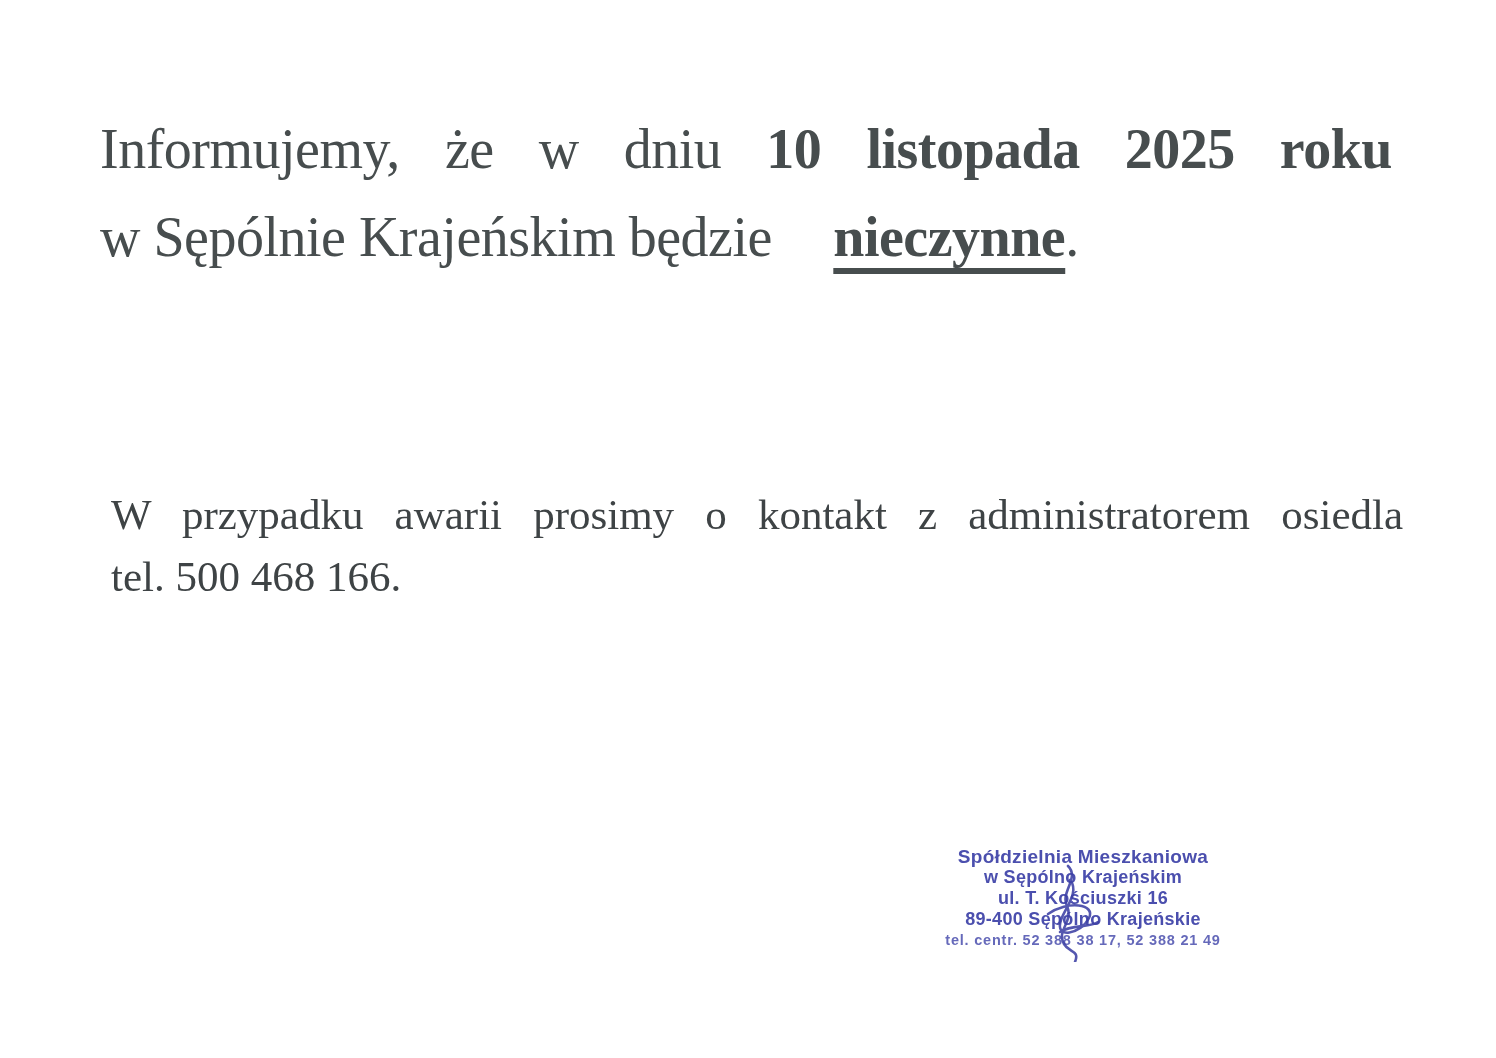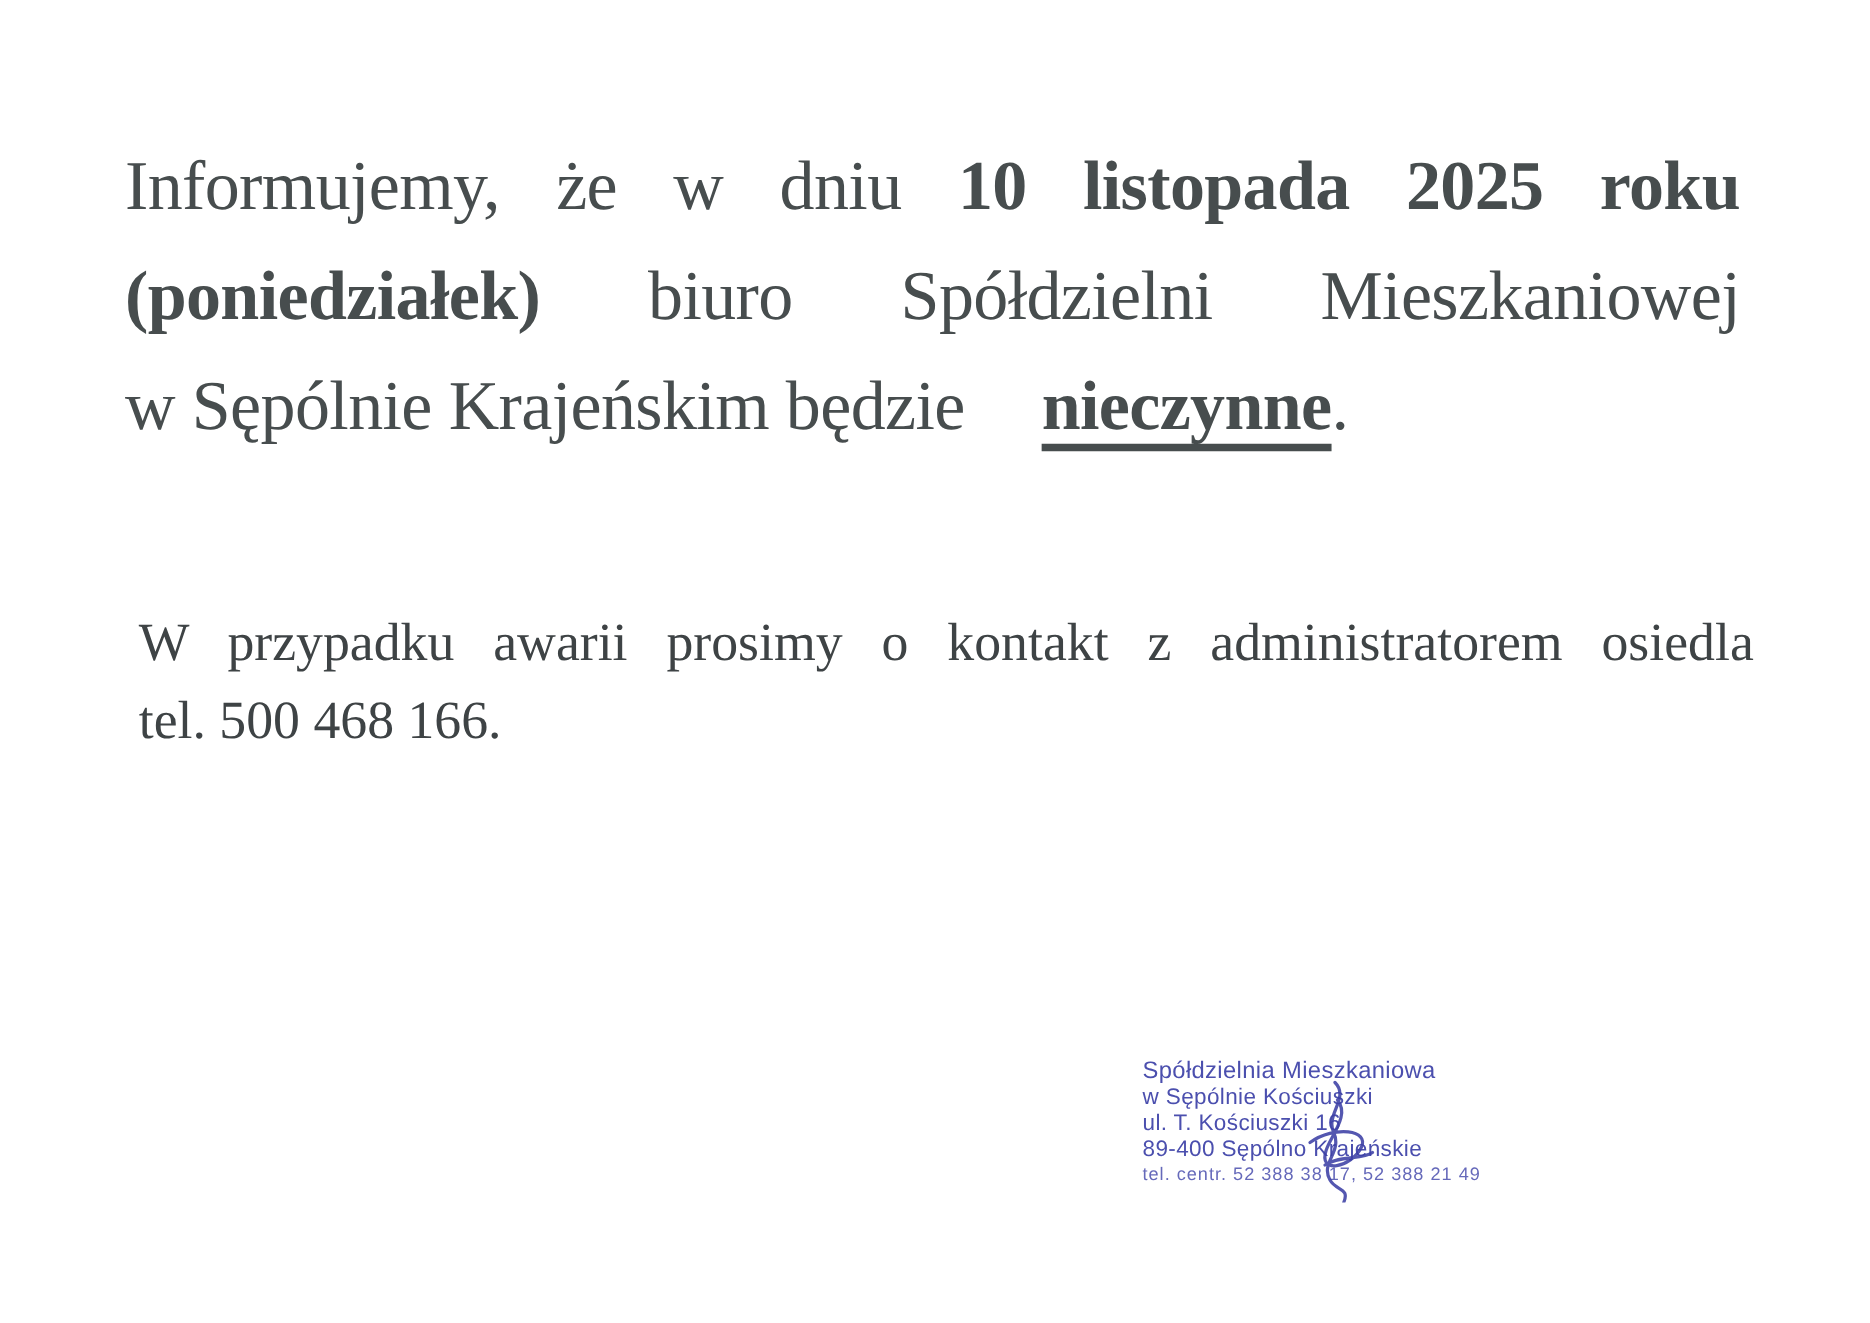--- a/index.html
+++ b/index.html
@@ -57,25 +57,26 @@
     position: absolute;
     top: 706px;
     right: 156px;
     font-size: 43px;
     line-height: 62px;
     color: #41474a;
     white-space: nowrap;
   }
   .stamp {
     position: absolute;
-    left: 914px;
+    left: 938px;
     top: 846px;
     width: 290px;
+    text-align: center;
     font-family: "Liberation Sans", sans-serif;
-    font-weight: normal;
+    font-weight: bold;
     color: #4b4fae;
     line-height: 21px;
   }
   .stamp-line { font-size: 18px; letter-spacing: 0.3px; }
   .stamp-line-1 { font-size: 19px; }
   .stamp-line-5 { font-size: 14.5px; opacity: 0.85; letter-spacing: 0.8px; }
   .signature {
     position: absolute;
     left: 1010px;
     top: 852px;
@@ -84,33 +85,32 @@
     pointer-events: none;
   }
 </style>
 </head>
 <body>
 
 <div class="page">
 
   <div class="para1">
     <div class="line-justify"><span>Informujemy, że w dniu </span><span class="b">10 listopada 2025 roku</span></div>
-    <div class="line-justify"><span class="b">(poniedziałek) </span><span>biuro Spółdzielni Mieszkaniowej</span></div>
     <div class="line-left"><span>w Sępólnie Krajeńskim będzie </span><span class="bu">nieczynne</span><span>.</span></div>
   </div>
 
   <div class="para2">
     <div class="line-justify"><span>W przypadku awarii prosimy o kontakt z administratorem osiedla</span></div>
     <div class="line-left"><span>tel. 500 468 166.</span></div>
   </div>
 
 
   <div class="stamp">
     <div class="stamp-line stamp-line-1">Spółdzielnia Mieszkaniowa</div>
-    <div class="stamp-line">w Sępólnie Kościuszki</div>
+    <div class="stamp-line">w Sępólno Krajeńskim</div>
     <div class="stamp-line">ul. T. Kościuszki 16</div>
     <div class="stamp-line">89-400 Sępólno Krajeńskie</div>
     <div class="stamp-line stamp-line-5">tel. centr. 52 388 38 17, 52 388 21 49</div>
   </div>
 
   <svg class="signature" viewBox="0 0 140 110" xmlns="http://www.w3.org/2000/svg">
     <g fill="none" stroke="#3d40a5" stroke-width="2.6" stroke-linecap="round" opacity="0.88">
       <path d="M58,14 C70,26 50,40 57,54 C64,70 46,78 54,92 C59,101 70,98 65,110"></path>
       <path d="M38,62 C58,48 86,52 79,66 C71,82 44,88 51,68 C55,56 70,40 60,28"></path>
       <path d="M50,80 C62,72 80,76 88,70"></path>

